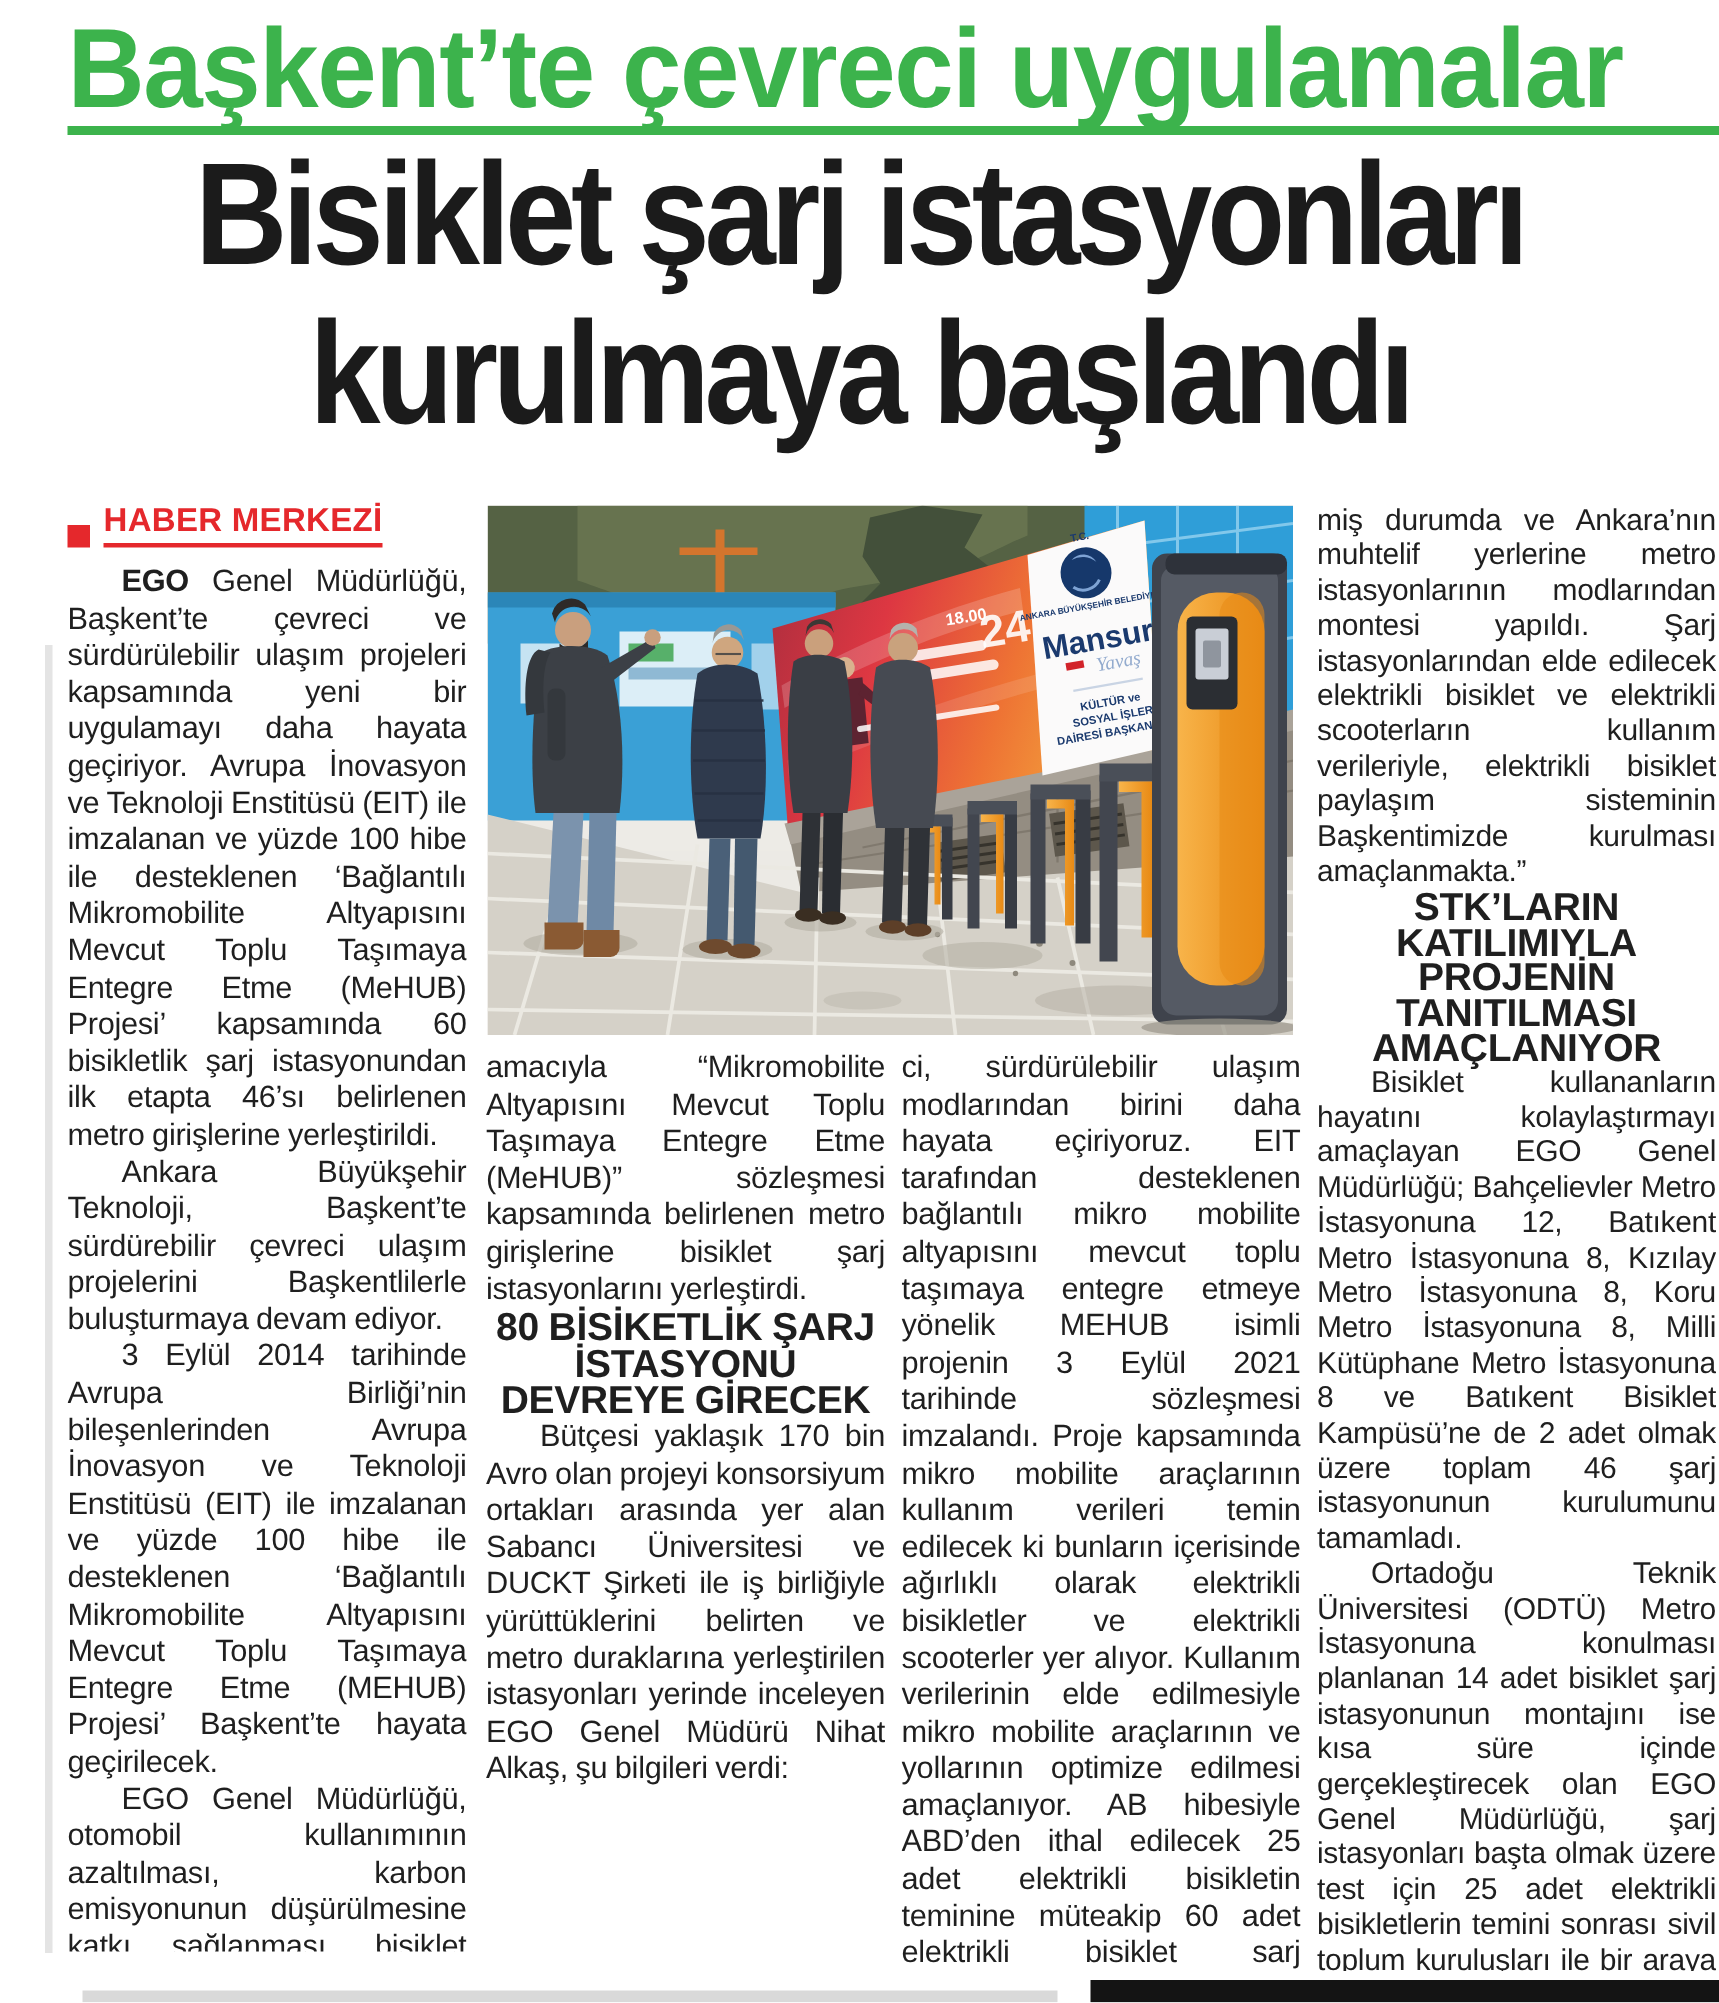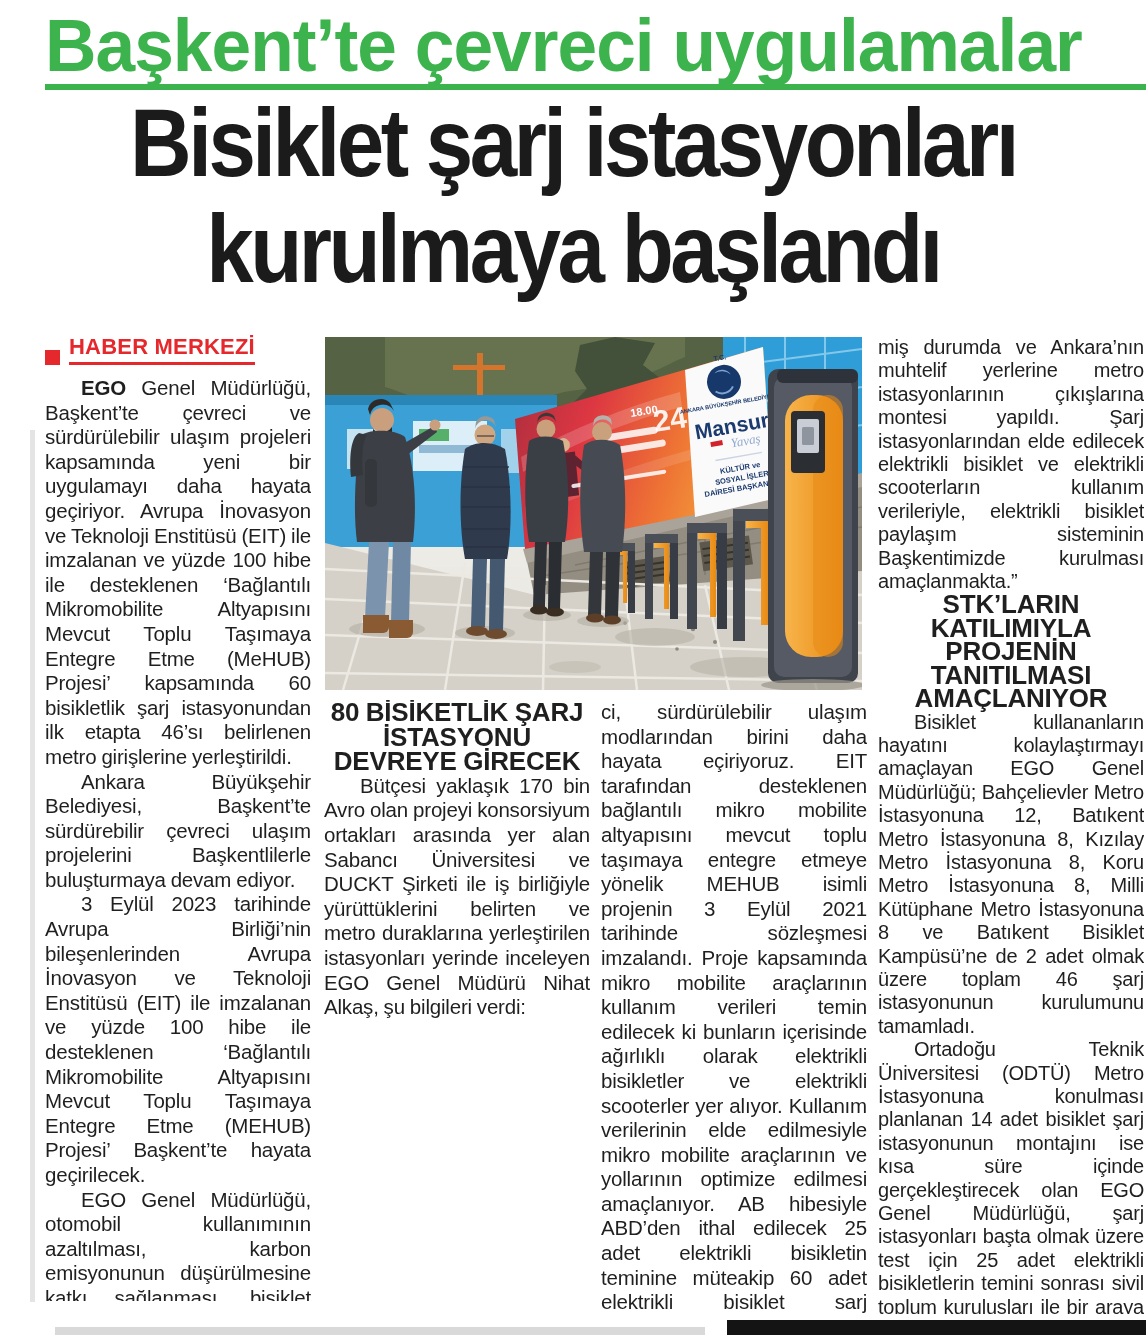--- a/index.html
+++ b/index.html
@@ -282,37 +282,38 @@
           <path d="M281,215 L280,280 L293,280 L295,215 Z" fill="#2f3237"></path>
           <ellipse cx="270" cy="281" rx="9" ry="4.5" fill="#5d3f28"></ellipse>
           <ellipse cx="287" cy="283" rx="9" ry="4.5" fill="#5d3f28"></ellipse>
         </g>
       </g>
     </svg>
   </figure>
 
   <div class="col" id="col1">
     <p class="indent"><b>EGO</b><span> Genel Müdürlüğü, Başkent’te çevreci ve sürdürülebilir ulaşım projeleri kapsamında yeni bir uygulamayı daha hayata geçiriyor. Avrupa İnovasyon ve Teknoloji Enstitüsü (EIT) ile imzalanan ve yüzde 100 hibe ile desteklenen ‘Bağlantılı Mikromobilite Altyapısını Mevcut Toplu Taşımaya Entegre Etme (MeHUB) Projesi’ kapsamında 60 bisikletlik şarj istasyonundan ilk etapta 46’sı belirlenen metro girişlerine yerleştirildi.</span></p>
-    <p class="indent">Ankara Büyükşehir Belediyesi, Başkent’te sürdürebilir çevreci ulaşım projelerini Başkentlilerle buluşturmaya devam ediyor.</p>
-    <p class="indent">3 Eylül 2023 tarihinde Avrupa Birliği’nin bileşenlerinden Avrupa İnovasyon ve Teknoloji Enstitüsü (EIT) ile imzalanan ve yüzde 100 hibe ile desteklenen ‘Bağlantılı Mikromobilite Altyapısını Mevcut Toplu Taşımaya Entegre Etme (MEHUB) Projesi’ Başkent’te hayata geçirilecek.</p>
+    <p class="indent">Ankara Büyükşehir Teknoloji, Başkent’te sürdürebilir çevreci ulaşım projelerini Başkentlilerle buluşturmaya devam ediyor.</p>
+    <p class="indent">3 Eylül 2014 tarihinde Avrupa Birliği’nin bileşenlerinden Avrupa İnovasyon ve Teknoloji Enstitüsü (EIT) ile imzalanan ve yüzde 100 hibe ile desteklenen ‘Bağlantılı Mikromobilite Altyapısını Mevcut Toplu Taşımaya Entegre Etme (MEHUB) Projesi’ Başkent’te hayata geçirilecek.</p>
     <p class="indent">EGO Genel Müdürlüğü, otomobil kullanımının azaltılması, karbon emisyonunun düşürülmesine katkı sağlanması, bisiklet hareketliliğinin artırılması ve yeni bisiklet yolu güzergahlarının belirlenmesi</p>
   </div>
 
   <div class="col" id="col2">
+    <p>amacıyla “Mikromobilite Altyapısını Mevcut Toplu Taşımaya Entegre Etme (MeHUB)” sözleşmesi kapsamında belirlenen metro girişlerine bisiklet şarj istasyonlarını yerleştirdi.</p>
     <h3>80 BİSİKETLİK ŞARJ İSTASYONU DEVREYE GİRECEK</h3>
     <p class="indent">Bütçesi yaklaşık 170 bin Avro olan projeyi konsorsiyum ortakları arasında yer alan Sabancı Üniversitesi ve DUCKT Şirketi ile iş birliğiyle yürüttüklerini belirten ve metro duraklarına yerleştirilen istasyonları yerinde inceleyen EGO Genel Müdürü Nihat Alkaş, şu bilgileri verdi:</p>
 
   </div>
 
   <div class="col" id="col3">
     <p>ci, sürdürülebilir ulaşım modlarından birini daha hayata eçiriyoruz. EIT tarafından desteklenen bağlantılı mikro mobilite altyapısını mevcut toplu taşımaya entegre etmeye yönelik MEHUB isimli projenin 3 Eylül 2021 tarihinde sözleşmesi imzalandı. Proje kapsamında mikro mobilite araçlarının kullanım verileri temin edilecek ki bunların içerisinde ağırlıklı olarak elektrikli bisikletler ve elektrikli scooterler yer alıyor. Kullanım verilerinin elde edilmesiyle mikro mobilite araçlarının ve yollarının optimize edilmesi amaçlanıyor. AB hibesiyle ABD’den ithal edilecek 25 adet elektrikli bisikletin teminine müteakip 60 adet elektrikli bisiklet sarj istasyonunun kullanımına başlanacak. Şu an için şarj istasyonlarının tamamı gel-</p>
   </div>
 
   <div class="col" id="col4">
-    <p>miş durumda ve Ankara’nın muhtelif yerlerine metro istasyonlarının çıkışlarına montesi yapıldı. Şarj istasyonlarından elde edilecek elektrikli bisiklet ve elektrikli scooterların kullanım verileriyle, elektrikli bisiklet paylaşım sisteminin Başkentimizde kurulması amaçlanmakta.”</p>
+    <p>miş durumda ve Ankara’nın muhtelif yerlerine metro istasyonlarının modlarından montesi yapıldı. Şarj istasyonlarından elde edilecek elektrikli bisiklet ve elektrikli scooterların kullanım verileriyle, elektrikli bisiklet paylaşım sisteminin Başkentimizde kurulması amaçlanmakta.”</p>
     <h3>STK’LARIN KATILIMIYLA PROJENİN TANITILMASI AMAÇLANIYOR</h3>
     <p class="indent">Bisiklet kullananların hayatını kolaylaştırmayı amaçlayan EGO Genel Müdürlüğü; Bahçelievler Metro İstasyonuna 12, Batıkent Metro İstasyonuna 8, Kızılay Metro İstasyonuna 8, Koru Metro İstasyonuna 8, Milli Kütüphane Metro İstasyonuna 8 ve Batıkent Bisiklet Kampüsü’ne de 2 adet olmak üzere toplam 46 şarj istasyonunun kurulumunu tamamladı.</p>
     <p class="indent">Ortadoğu Teknik Üniversitesi (ODTÜ) Metro İstasyonuna konulması planlanan 14 adet bisiklet şarj istasyonunun montajını ise kısa süre içinde gerçekleştirecek olan EGO Genel Müdürlüğü, şarj istasyonları başta olmak üzere test için 25 adet elektrikli bisikletlerin temini sonrası sivil toplum kuruluşları ile bir araya gelerek projeyi tanıtmayı hedefliyor.</p>
   </div>
 
   <div class="left-rule"></div>
   <div class="bottom-gray"></div>
   <div class="bottom-black"></div>
 </div>
 

